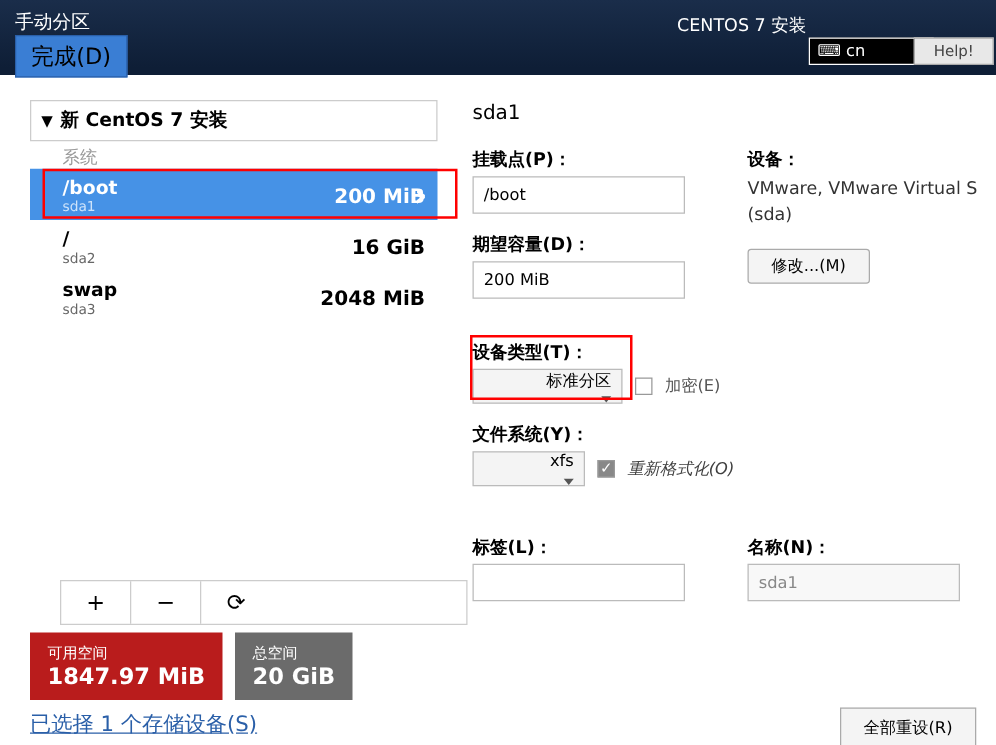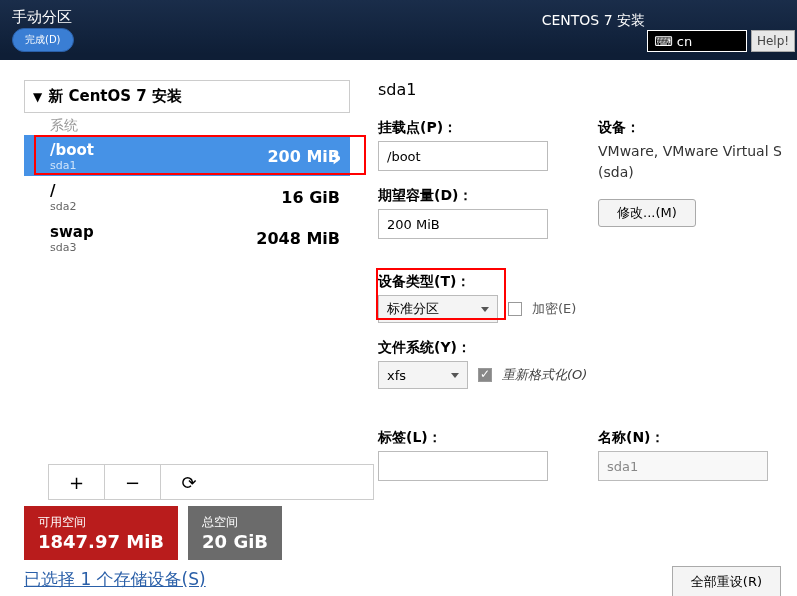--- a/index.html
+++ b/index.html
@@ -1,24 +1,24 @@
 <!DOCTYPE html>
 <html><head>
 <meta charset="utf-8">
 <style>
   * { box-sizing: border-box; margin: 0; padding: 0; font-family: "DejaVu Sans", Arial, sans-serif; }
   body { width: 797px; height: 596px; background: #fff; overflow: hidden; }
   
   .topbar { height: 60px; background: linear-gradient(180deg, #1a2d4a 0%, #0e1e36 90%); color: #fff; position: relative; }
   .topbar-title { position: absolute; top: 8px; left: 12px; font-size: 15px; }
-  .done-btn { position: absolute; top: 28px; left: 12px; background: #3a7ed4; color: #ffffff; border: 1px solid #2a5fa8; padding: 4px 12px; font-size: 10px; border-radius: 12px; cursor: pointer; }
+  .done-btn { position: absolute; top: 28px; left: 12px; background: #3a7ed4; color: #000000; border: 1px solid #2a5fa8; padding: 4px 12px; font-size: 18px; border-radius: 0; cursor: pointer; }
   .installer-title { position: absolute; top: 12px; right: 152px; font-size: 14px; }
   .lang-box { position: absolute; top: 30px; right: 50px; width: 100px; height: 22px; border: 1px solid #fff; background: #000; display:flex; align-items:center; padding-left:6px; font-size: 13px; }
   .lang-box::before { content:"⌨"; margin-right:4px; }
-  .help-btn { position: absolute; top: 30px; right: 2px; width: 44px; height: 22px; background: #e8e8e8; color:#444; border:1px solid #aaa; font-size:12px; display:flex; align-items:center; justify-content:center; cursor:pointer; }
+  .help-btn { position: absolute; top: 30px; right: 2px; width: 64px; height: 22px; background: #e8e8e8; color:#444; border:1px solid #aaa; font-size:12px; display:flex; align-items:center; justify-content:center; cursor:pointer; }
   
   .main { display:flex; height: 440px; padding-top: 20px; }
   
   .left-pane { width: 360px; padding-left: 24px; }
   .install-header { border:1px solid #ccc; display:flex; align-items:center; font-weight:bold; padding:6px 8px; font-size:15px; width: 326px; }
   .install-header .tri { margin-right:6px; font-size:12px; }
   .sys-label { color:#999; margin: 4px 0 0 26px; font-size:14px; }
   .partlist { width: 326px; margin-left:0; position: relative; }
   .part-row { display:flex; align-items:center; padding:6px 10px 4px 26px; justify-content: space-between; }
   .part-row .p-left { display:flex; flex-direction:column; }
@@ -40,21 +40,21 @@
   .form-col { width: 220px; }
   .form-col.right { margin-left: 0; }
   .lbl { font-size:14px; font-weight:bold; margin-bottom:4px; display:block; }
   .txt { width: 170px; height: 30px; border:1px solid #bbb; padding: 0 8px; font-size:13px; background:#fff; }
   .txt.gray { color:#888; background:#f8f8f8; }
   .gap { height: 16px; }
   .devinfo { font-size:14px; color:#333; line-height:1.5; }
   .modify-btn { margin-top:16px; padding:4px 18px; border:1px solid #aaa; background:#f4f4f4; border-radius:3px; font-size:13px; cursor:pointer; }
   
   .sel-wrap { display:flex; align-items:center; gap:10px; }
-  .sel { width:120px; height:28px; border:1px solid #bbb; display:flex; align-items:center; justify-content:space-between; padding:0 8px; font-size:13px; cursor:pointer; background:#f4f4f4; }
+  .sel { width:120px; height:28px; border:1px solid #bbb; display:flex; align-items:flex-end; justify-content:space-between; padding:0 8px; font-size:13px; cursor:pointer; background:#f4f4f4;flex-direction:column; }
   .sel .arr { border-top:5px solid #555; border-left:4px solid transparent; border-right:4px solid transparent; }
   .cb { width:14px; height:14px; border:1px solid #999; cursor:pointer; }
   .cb.checked { background:#888; position:relative; }
   .cb.checked::after { content:"✓"; color:#fff; position:absolute; top:-2px; left:1px; font-size:12px; }
   .cblabel { font-size:13px; color:#555; }
   .cblabel.dim { color:#404040;font-style:italic; }
   
   .redbox2 { position:absolute; border:2px solid red; top:188px; left:16px; width:130px; height:52px; pointer-events:none; }
   
   .bottom { padding: 6px 24px 0 24px; display:flex; align-items: flex-start; }

